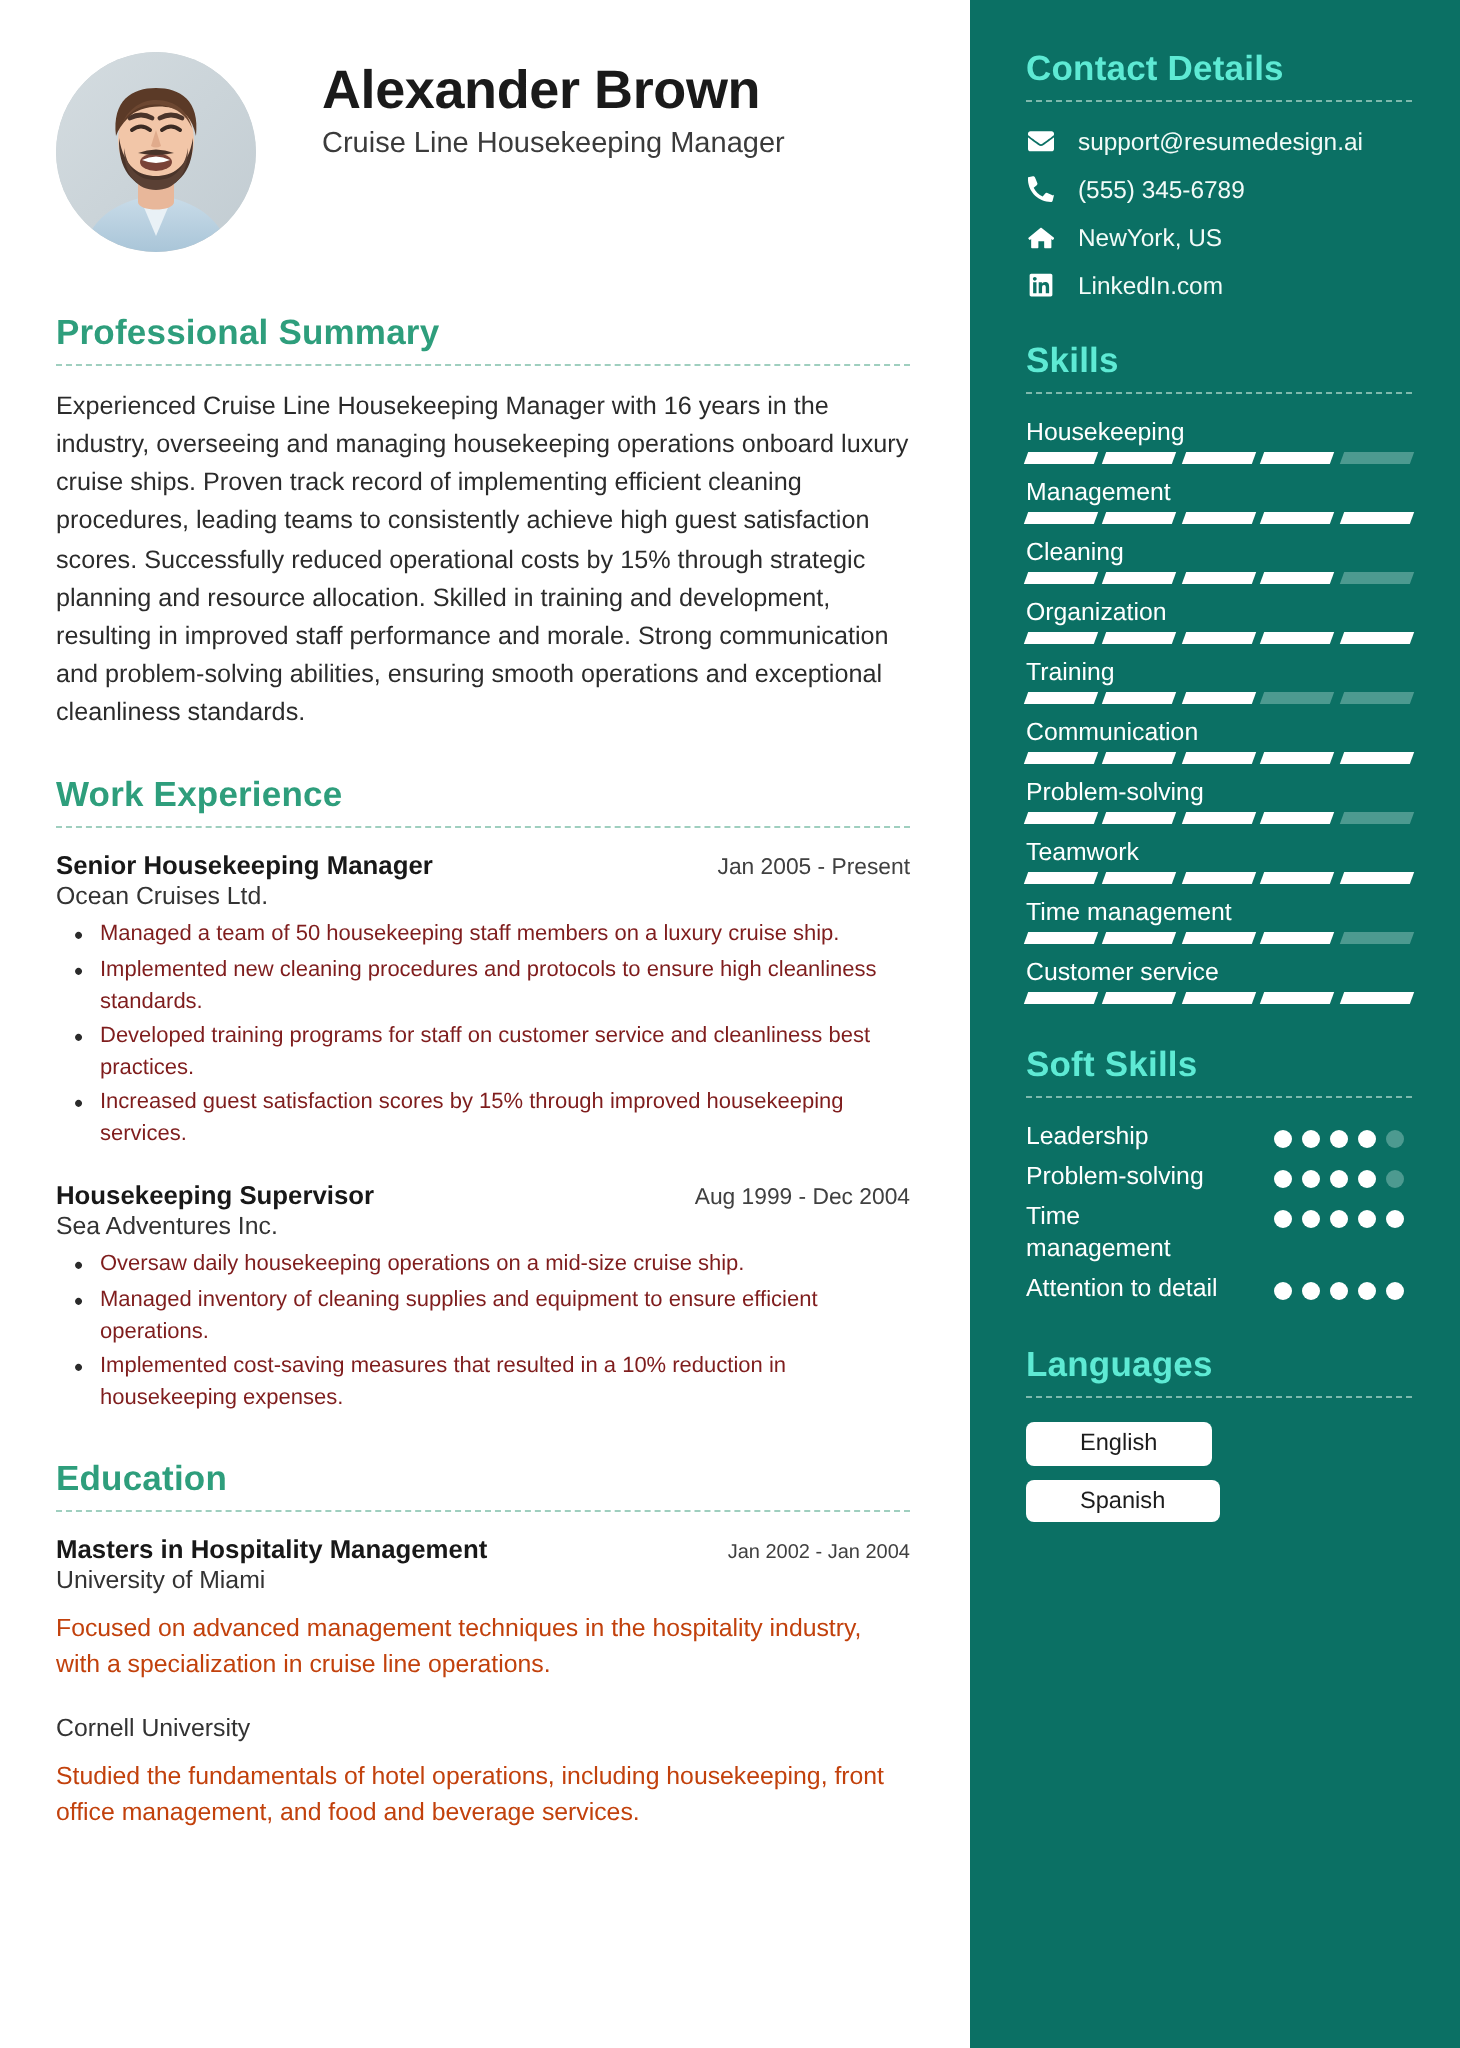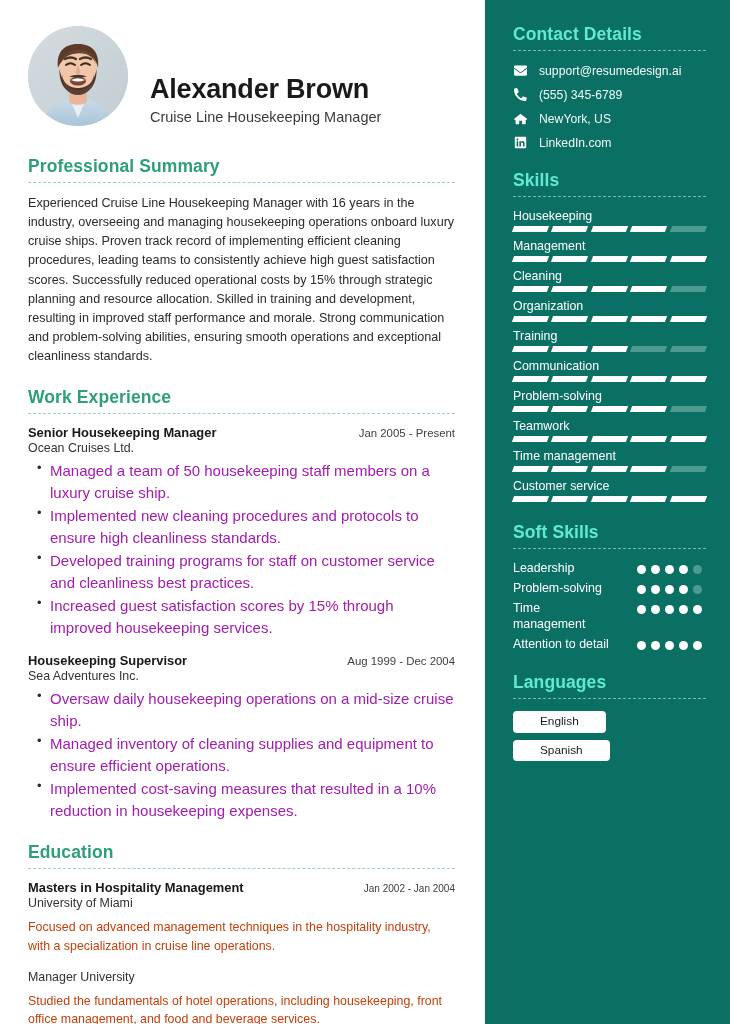--- a/index.html
+++ b/index.html
@@ -20,22 +20,22 @@
   #left {
     position: absolute;
     left: 0; top: 0;
     width: 485px; height: 1024px;
     padding: 26px 30px 0 28px;
     background: #ffffff;
   }
 
   .header-row {
     display: flex;
-    align-items: flex-end;
-    gap: 22px;
+    align-items: flex-start;
+    gap: 33px;
     margin-bottom: 30px;
   }
   .avatar {
     width: 100px; height: 100px;
     border-radius: 50%;
     overflow: hidden;
     flex: 0 0 100px;
     background: #c9d2d6;
     position: relative;
   }
@@ -100,23 +100,23 @@
     color: #333333;
     margin-top: 1px;
     margin-bottom: 5px;
   }
   .job-bullets {
     list-style: none;
     margin: 0; padding: 0;
   }
   .job-bullets li {
     position: relative;
-    font-size: 15px;
+    font-size: 11px;
     line-height: 1.45;
-    color: #a21caf;
+    color: #7f1d1d;
     padding-left: 22px;
     margin-bottom: 1.5px;
   }
   .job-bullets li:before {
     content: "\2022";
     position: absolute;
     left: 9px; top: -1px;
     font-size: 13px;
     color: #2b2b2b;
   }
@@ -350,21 +350,21 @@
       <div id="edu-wrap">
           <div class="edu">
             <div class="edu-top">
               <span class="edu-degree">Masters in Hospitality Management</span>
               <span class="edu-date">Jan 2002 - Jan 2004</span>
             </div>
             <div class="edu-school">University of Miami</div>
             <div class="edu-desc">Focused on advanced management techniques in the hospitality industry, with a specialization in cruise line operations.</div>
           </div>
           <div class="edu">
-            <div class="edu-school">Manager University</div>
+            <div class="edu-school">Cornell University</div>
             <div class="edu-desc">Studied the fundamentals of hotel operations, including housekeeping, front office management, and food and beverage services.</div>
           </div>
         </div>
     </div>
 
   </div>
 
   <div id="side">
 
     <div class="side-sec">

